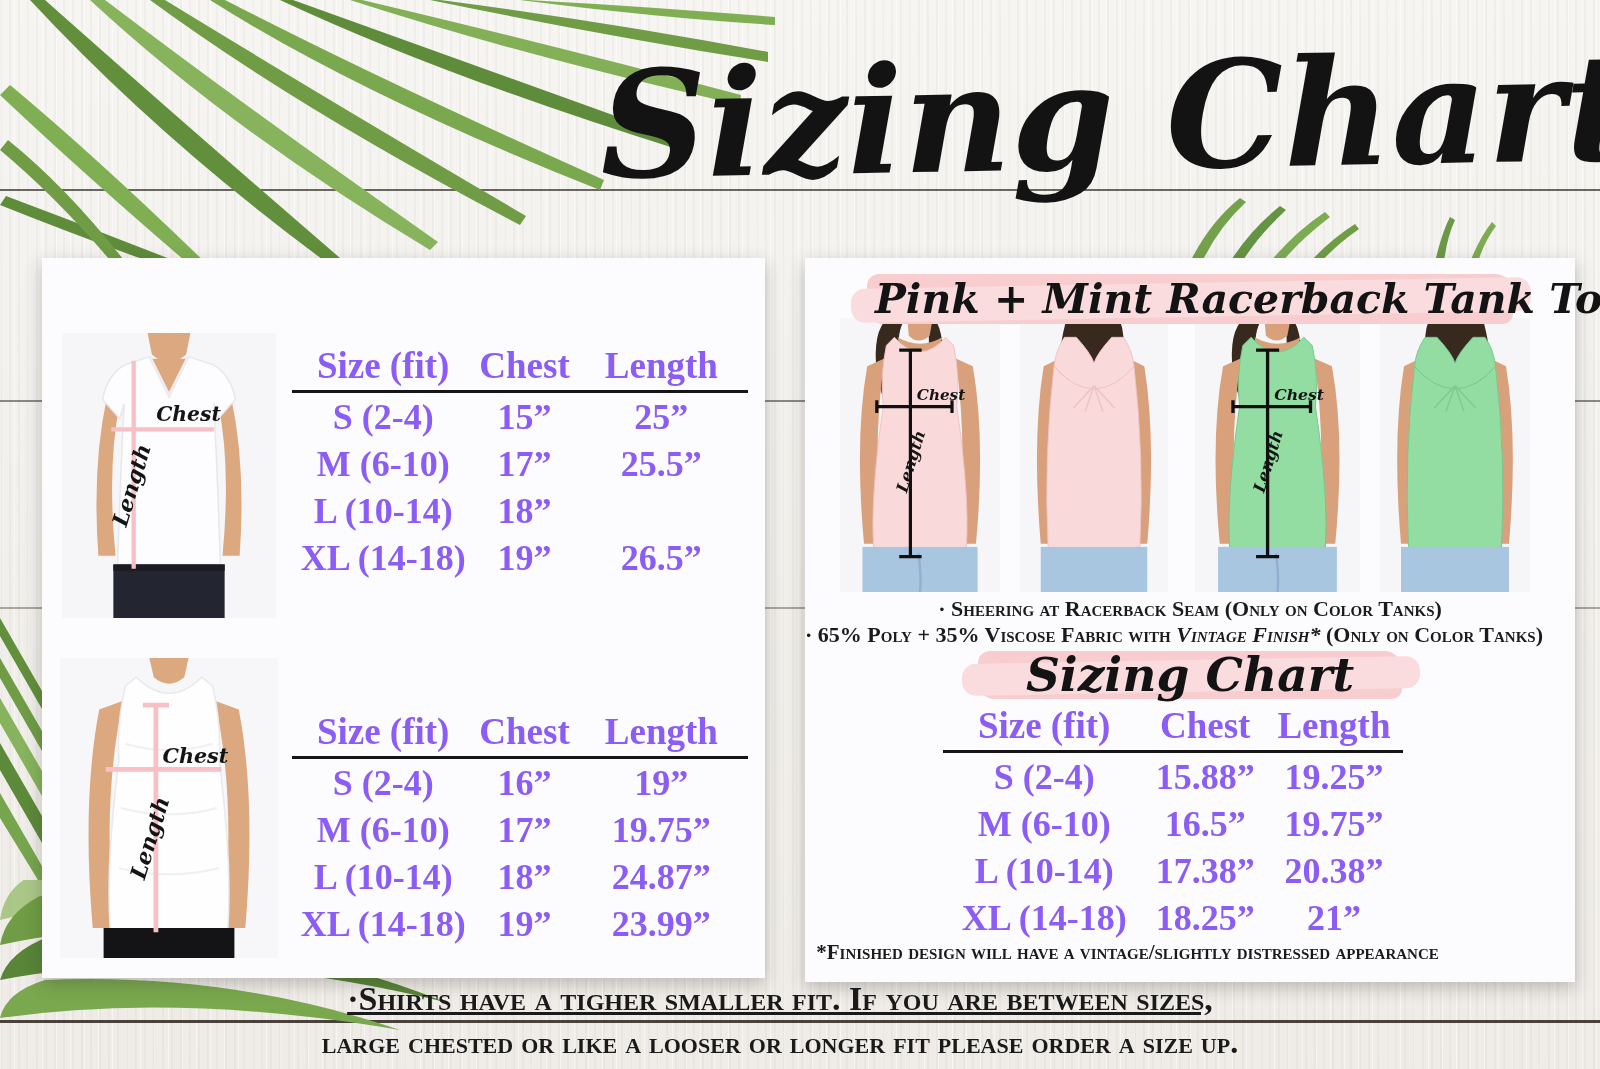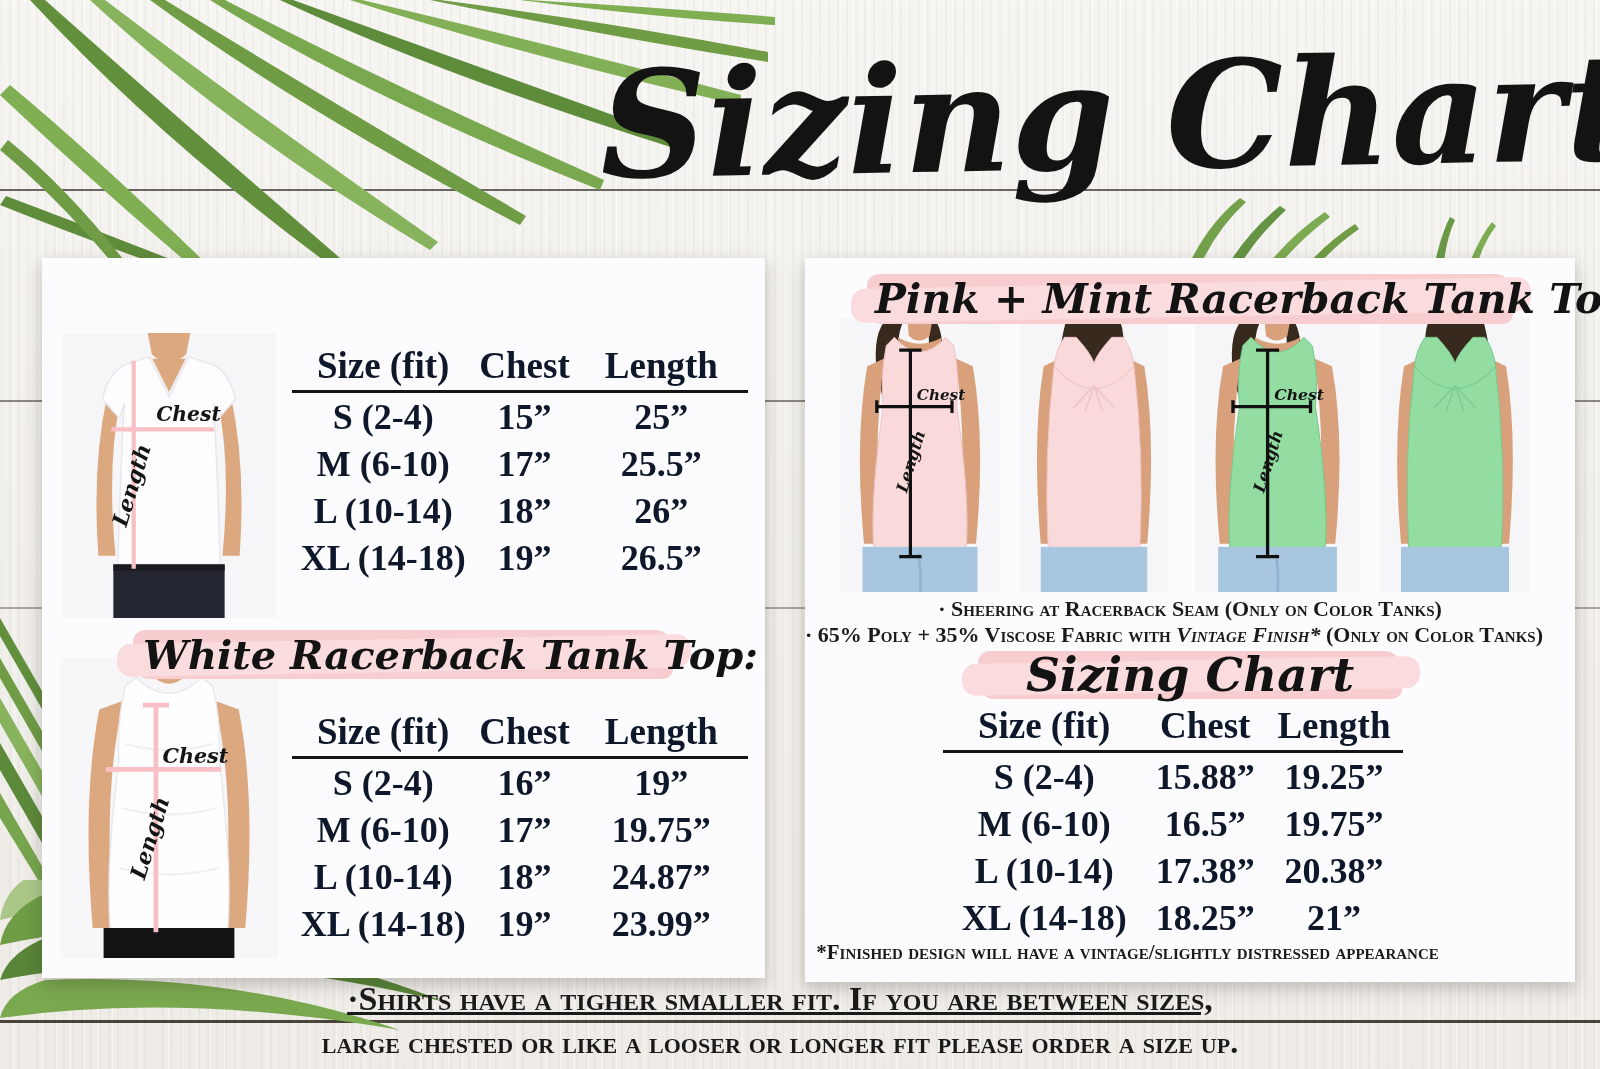--- a/index.html
+++ b/index.html
@@ -14,21 +14,21 @@
     z-index:0;}
   .plank{position:absolute;left:0;width:1600px;z-index:0;}
   .card{position:absolute;background:#fcfcfe;box-shadow:0 6px 16px rgba(40,35,30,.25);z-index:2;}
   .script{font-family:"DejaVu Serif",serif;font-style:italic;font-weight:700;color:#131313;white-space:nowrap;}
   .caps{font-family:"Liberation Serif",serif;font-variant:small-caps;color:#1a1a1a;white-space:nowrap;}
   .heading{position:absolute;text-align:center;z-index:3;}
   .brush{position:absolute;background:#f7cdd0;border-radius:12px 18px 10px 16px;z-index:-1;}
   .brush::before{content:"";position:absolute;left:-16px;right:-18px;top:9px;bottom:7px;
     background:#fadcde;border-radius:14px;transform:rotate(-1deg);z-index:-1;}
   .heading>span{position:relative;z-index:1;}
-  .table{position:absolute;font-family:"Liberation Serif",serif;font-weight:700;color:#0f172a;}
+  .table{position:absolute;font-family:"Liberation Serif",serif;font-weight:700;color:#8b5cf6;}
   .thead,.trow{display:flex;align-items:baseline;}
   .thead{font-size:37px;line-height:44px;}
   .trow{font-size:36px;line-height:47px;}
   .rule{height:3px;background:#151515;margin:2px 0 1px 0;}
   .c1{width:40%;text-align:center;}
   .c2{width:22%;text-align:center;}
   .c3{width:38%;text-align:center;}
   .rt .c1{width:44%;} .rt .c2{width:26%;} .rt .c3{width:30%;}
   .photo{position:absolute;background:#f6f6f8;overflow:hidden;}
   .photo svg{display:block;width:100%;height:100%;}
@@ -120,33 +120,28 @@
         <span class="c3">25”</span>
       </div>
       <div class="trow">
         <span class="c1">M (6-10)</span>
         <span class="c2">17”</span>
         <span class="c3">25.5”</span>
       </div>
       <div class="trow">
         <span class="c1">L (10-14)</span>
         <span class="c2">18”</span>
-        <span class="c3">26”</span>
       </div>
       <div class="trow">
         <span class="c1">XL (14-18)</span>
         <span class="c2">19”</span>
         <span class="c3">26.5”</span>
       </div>
     </div>
 
-    <div class="heading" style="left:101px;top:368px;width:520px;height:57px;">
-      <div class="brush" style="inset:4px -10px 4px -10px;"></div>
-      <span class="script" style="font-size:40px;line-height:57px;">White Racerback Tank Top:</span>
-    </div>
 
     <div class="photo" style="left:18px;top:400px;width:218px;height:300px;">
       <svg viewBox="0 0 100 140" preserveAspectRatio="none">
         <rect x="0" y="0" width="100" height="140" fill="#f7f7f9"></rect>
         <path d="M41,0 h18 l-2,9 q-7,6 -14,0 Z" fill="#dca87f"></path>
         <path d="M18,24 Q10,66 15,126 L25,126 Q19,66 29,20 Z" fill="#dca87f"></path>
         <path d="M82,24 Q90,66 85,126 L75,126 Q81,66 71,20 Z" fill="#dca87f"></path>
         <path d="M35,9 Q50,24 65,9 L70,13 Q74,30 73,48 Q79,95 77,126 Q50,133 23,126 Q21,95 27,48 Q26,30 30,13 Z" fill="#fefeff" stroke="#e9e9ee" stroke-width="0.7"></path>
         <path d="M30,40 Q50,46 70,40 M28,70 Q50,76 72,70 M27,98 Q50,104 73,98" stroke="#f0f0f3" stroke-width="1" fill="none"></path>
         <rect x="20" y="126" width="60" height="14" fill="#141417"></rect>

